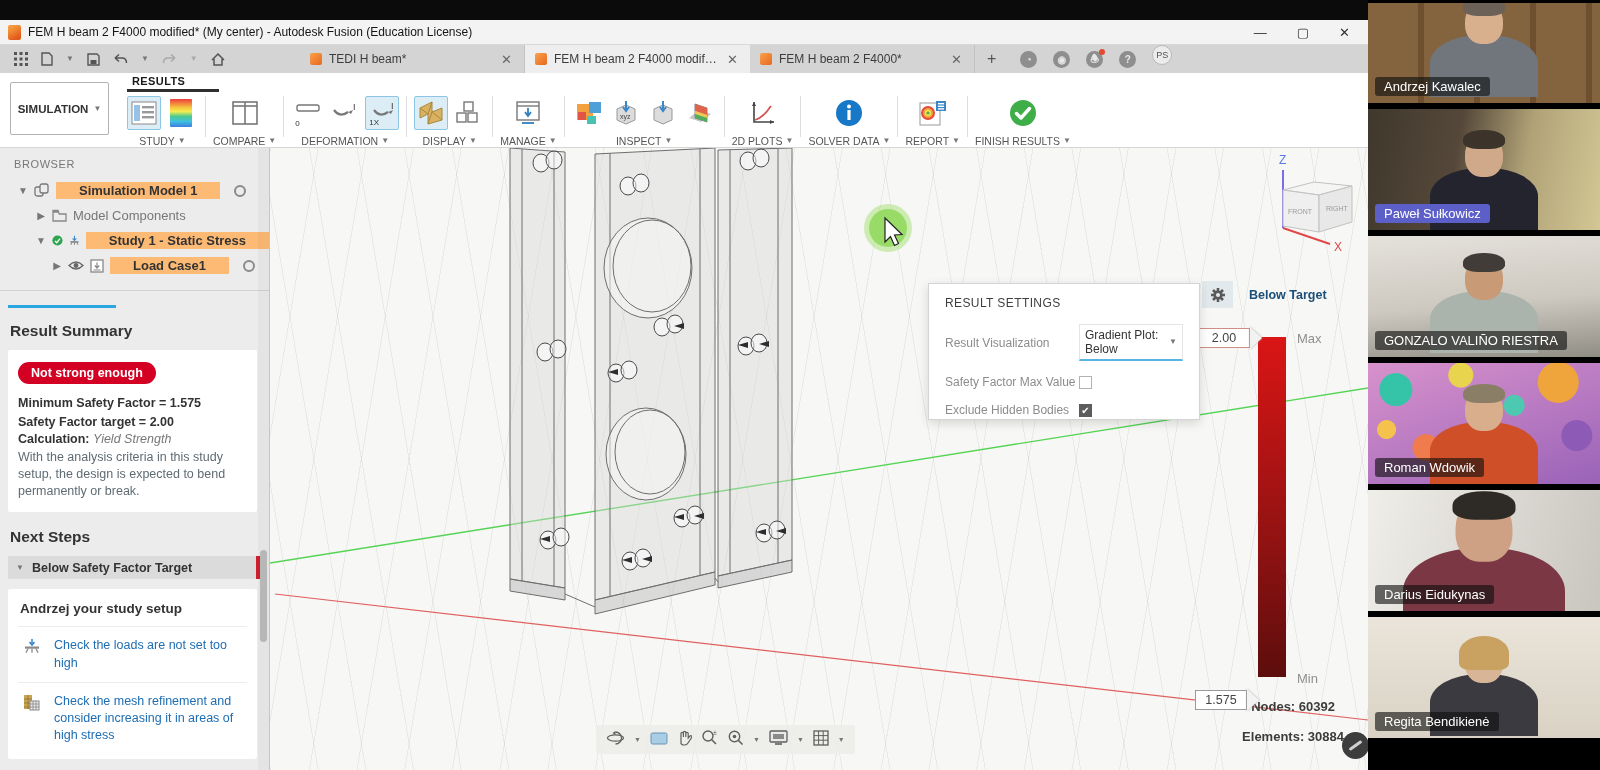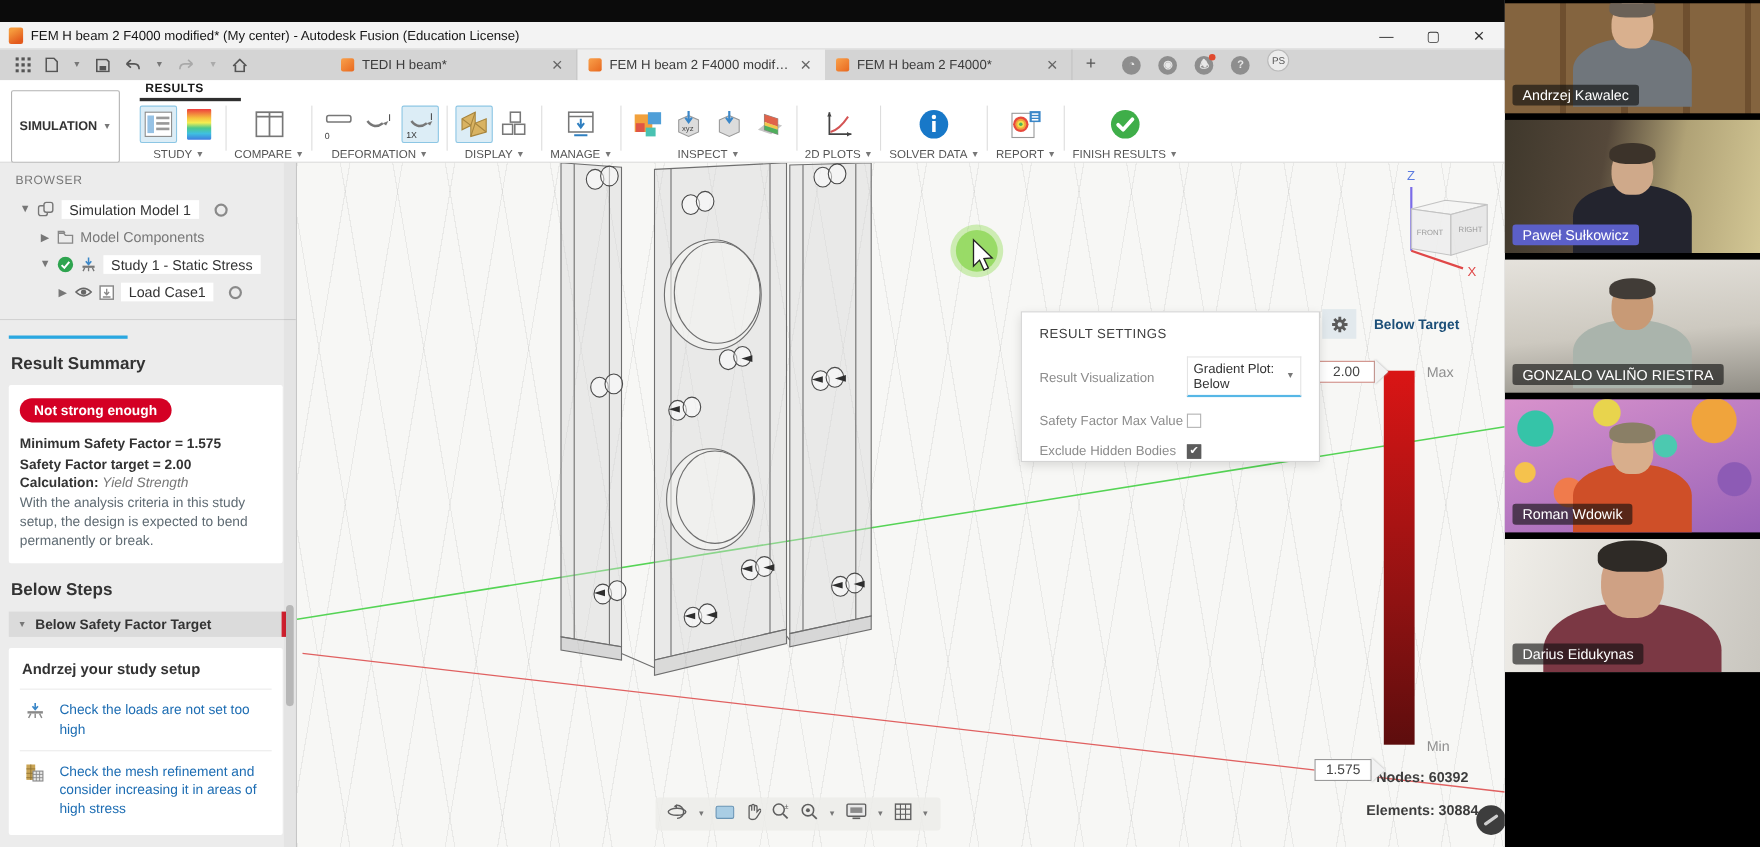--- a/index.html
+++ b/index.html
@@ -25,41 +25,41 @@
   .tab-label{white-space:nowrap;overflow:hidden;text-overflow:ellipsis;flex:1}
   .tab-close{color:#666;font-size:13px;padding:0 2px}
   .newtab{display:flex;align-items:center;padding:0 12px;font-size:16px;color:#555}
   .tabbar-icons{display:flex;align-items:center;gap:16px;margin-left:12px}
   .ticon{position:relative;width:17px;height:17px;border-radius:50%;background:#8e8e8e;color:#e8e8e8;display:flex;align-items:center;justify-content:center;font-size:10px;font-weight:bold}
   .ticon .notif{position:absolute;top:-2px;right:-2px;width:6px;height:6px;border-radius:50%;background:#e04a2f}
   .avatar{width:20px;height:20px;border-radius:50%;background:#ececec;border:1px solid #b9b9b9;font-size:9px;display:flex;align-items:center;justify-content:center;color:#555;margin:0 10px 0 16px}
 
   
   .ribbon{height:75px;background:#fff;position:relative;border-bottom:1px solid #d6d6d6;flex:0 0 75px}
-  .sim-btn{position:absolute;left:10px;top:9px;width:99px;height:66px;border:1px solid #b3b3b3;border-radius:2px;background:#fff;display:flex;align-items:center;justify-content:center;gap:5px;font-size:11.5px;font-weight:bold;color:#333}
+  .sim-btn{position:absolute;left:10px;top:9px;width:99px;height:53px;border:1px solid #b3b3b3;border-radius:2px;background:#fff;display:flex;align-items:center;justify-content:center;gap:5px;font-size:11.5px;font-weight:bold;color:#333}
   .ribbon-tab{position:absolute;left:132px;top:2px;font-size:11px;font-weight:bold;color:#1a1a1a;letter-spacing:.4px}
   .ribbon-underline{position:absolute;left:127px;top:16px;width:92px;height:3px;background:#2f2f2f}
   .groups{position:absolute;left:120px;top:20px;display:flex;align-items:stretch}
   .group{display:flex;flex-direction:column;align-items:center;padding:0 7px}
   .gicons{display:flex;gap:3px;align-items:center;height:40px}
   .gicon{width:34px;height:34px;display:flex;align-items:center;justify-content:center;border:1px solid transparent;border-radius:2px;position:relative}
   .gicon.sel{background:#dcedf6;border-color:#8cc6e4}
   .glabel{font-size:10.5px;color:#555;margin-top:2px;display:flex;gap:3px;align-items:center;white-space:nowrap}
   .vsep{width:1px;background:#ddd;margin:3px 0 10px}
   .rainbow{width:22px;height:28px;border-radius:1px;background:linear-gradient(#ee3d3d,#f6c33e 30%,#f3ee52 45%,#4cc98e 62%,#3fc0e0 80%,#3f7de0)}
   .tinytxt{position:absolute;font-size:8px;color:#333}
 
   
   .main{flex:1;display:flex;min-height:0}
 
   
   .panel{width:270px;flex:0 0 270px;background:#ececec;border-right:1px solid #c6c6c6;position:relative;overflow:hidden;font-size:13px}
   .browser-h{font-size:11px;color:#777;letter-spacing:.6px;padding:10px 14px 8px}
   .trow{display:flex;align-items:center;gap:6px;height:25px;color:#333}
-  .hl{background:#ffffff;padding:1px 7px;font-weight:normal;white-space:nowrap}
+  .hl{background:#fdba74;padding:1px 23px;font-weight:bold;white-space:nowrap}
   .dim{color:#777;white-space:nowrap}
   .chev{color:#777;font-size:10px;width:10px;text-align:center}
   .radio{width:12px;height:12px;border:2px solid #8a8a8a;border-radius:50%;margin-left:8px}
   .sf-section{margin-top:12px;border-top:1px solid #d2d2d2;padding-top:10px}
   .sf-title{display:flex;align-items:center;gap:9px;padding:2px 10px;font-size:16.5px;color:#333}
   .reddot{width:14px;height:14px;border-radius:50%;background:#e11a2b;flex:0 0 14px}
   .sf-underline{height:3px;background:#2aa7e0;width:108px;margin:4px 0 14px 8px}
   .sec-h{font-size:15.5px;font-weight:bold;color:#333;padding:0 10px;margin-bottom:10px}
   .card{background:#fff;margin:0 12px 16px 8px;padding:10px 10px 12px;border-radius:2px}
   .pill{display:inline-block;background:#d40024;color:#fff;font-weight:bold;font-size:12.5px;border-radius:13px;padding:4px 13px;margin:2px 0 10px}
@@ -514,21 +514,21 @@
         <div class="sec-h">Result Summary</div>
 
         <div class="card">
           <span class="pill">Not strong enough</span>
           <div class="bline">Minimum Safety Factor = 1.575</div>
           <div class="bline">Safety Factor target = 2.00</div>
           <div class="calc"><span>Calculation:</span> <i>Yield Strength</i></div>
           <div class="warn">With the analysis criteria in this study setup, the design is expected to bend permanently or break.</div>
         </div>
 
-        <div class="sec-h">Below Steps</div>
+        <div class="sec-h">Next Steps</div>
 
         <div class="collapse-row">
           <span class="chev" style="font-size:8px">▼</span>
           <span>Below Safety Factor Target</span>
           <span class="red-tab"></span>
         </div>
 
         <div class="steps-card">
           <div class="vh">Andrzej your study setup</div>
 
@@ -781,14 +781,21 @@
         </div>
     <span class="nlabel">Roman Wdowik</span>
   </div>
   <div class="tile tn t-darius">
     <div class="p">
           <div class="head"></div>
           <div class="torso"></div>
         </div>
     <span class="nlabel">Darius Eidukynas</span>
   </div>
+  <div class="tile tn t-regita">
+    <div class="p">
+          <div class="head"></div>
+          <div class="torso"></div>
+        </div>
+    <span class="nlabel">Regita Bendikienė</span>
+  </div>
 </div>
 </div>
 
 </body></html>

